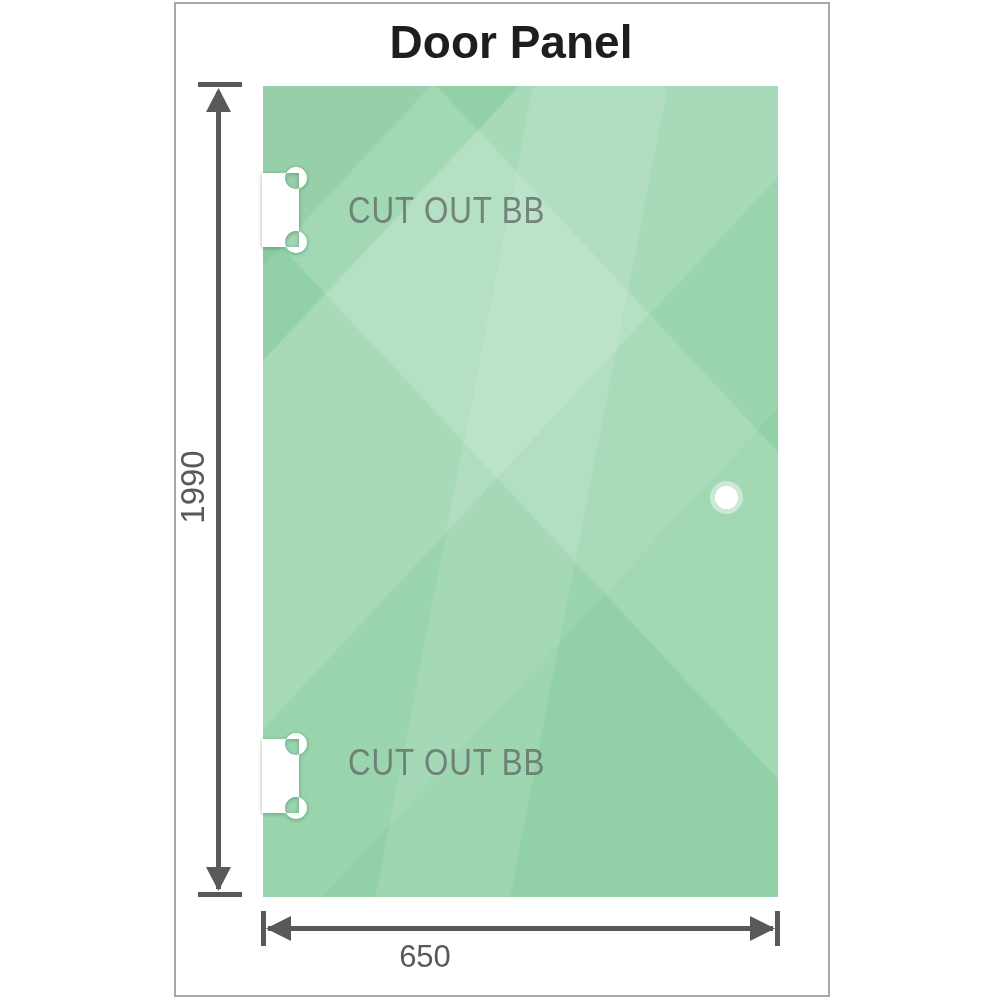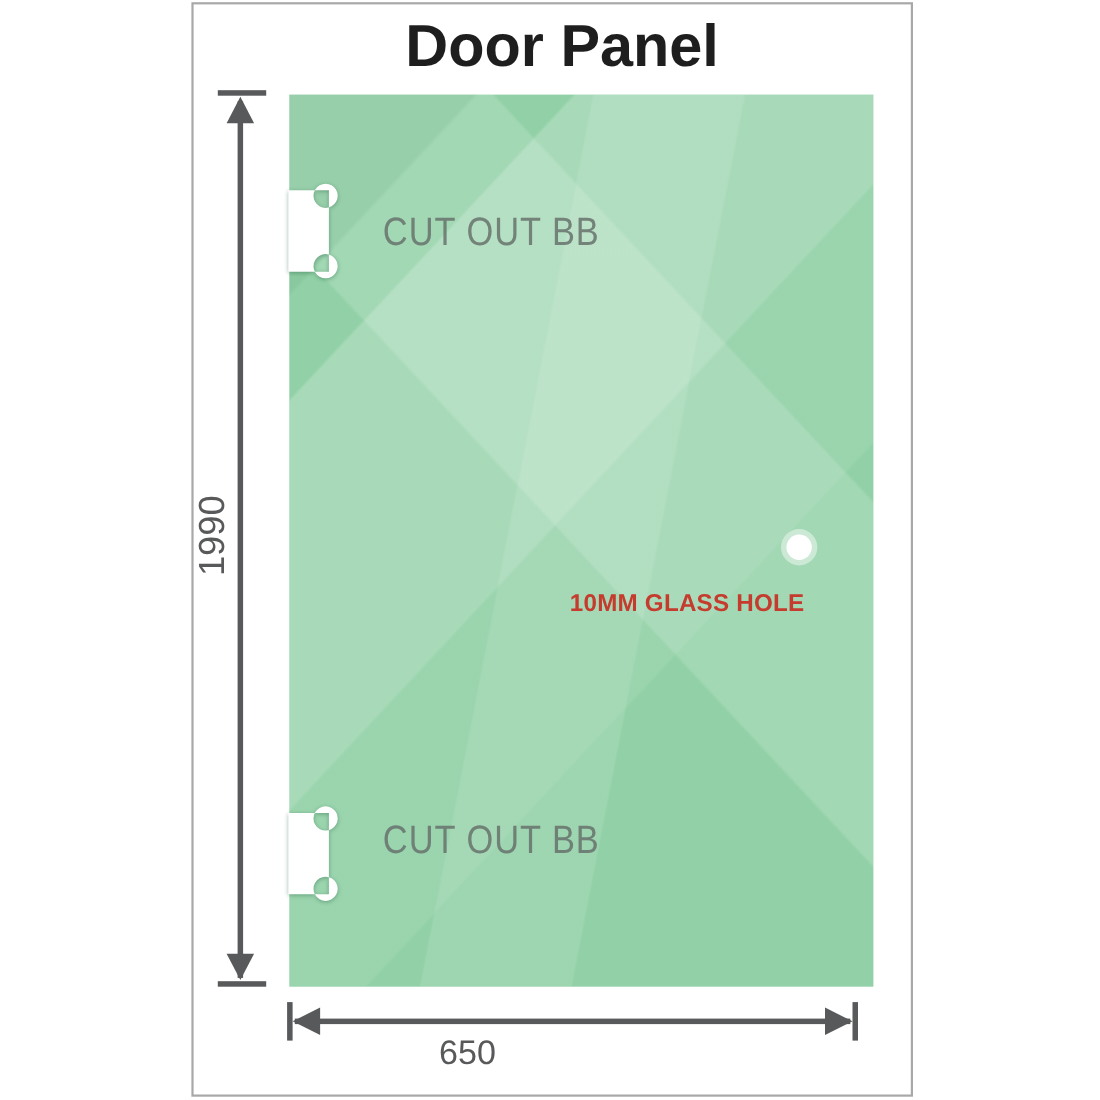--- a/index.html
+++ b/index.html
@@ -8,32 +8,31 @@
     background:#ffffff;font-family:"Liberation Sans",sans-serif;
   }
   
   .frame{
     position:absolute;left:174px;top:2px;width:652px;height:991px;
     border:2px solid #a8a8a8;background:transparent;
   }
   
   .title{
     position:absolute;left:511px;top:16px;transform:translateX(-50%);
-    font-size:54px;line-height:52px;font-weight:700;color:#1e1e1e;white-space:nowrap;
+    font-size:46px;line-height:52px;font-weight:700;color:#1e1e1e;white-space:nowrap;
   }
   
   .glass{
     position:absolute;left:263px;top:86px;width:515px;height:811px;
     background-color:#92d1a7;
     background-image:
       linear-gradient(133deg, rgba(20,90,50,.07) 0%, rgba(20,90,50,.07) 13%, rgba(20,90,50,0) 13.4%),
       linear-gradient(133deg, rgba(255,255,255,0) 20%, rgba(255,255,255,.20) 20.3%, rgba(255,255,255,.20) 47%, rgba(255,255,255,.08) 47.3%, rgba(255,255,255,.08) 64%, rgba(255,255,255,0) 64.3%),
       linear-gradient(47deg, rgba(255,255,255,0) 49%, rgba(255,255,255,.15) 49.3%, rgba(255,255,255,.15) 73%, rgba(255,255,255,0) 73.3%),
       linear-gradient(101deg, rgba(255,255,255,0) 40%, rgba(255,255,255,.10) 40.3%, rgba(255,255,255,.10) 60%, rgba(255,255,255,0) 60.3%);
-    padding-left: 16px;
   }
   
   .cutout{
     position:absolute;left:-1px;width:46px;height:88px;
     filter:drop-shadow(0 1px 2px rgba(30,95,60,.45));
   }
   .cutout.top{top:80px;}
   .cutout.bottom{top:646px;}
   .cutout-label{
     position:absolute;left:85px;white-space:nowrap;
@@ -82,21 +81,20 @@
     <svg class="cutout bottom" viewBox="0 0 46 88" xmlns="http://www.w3.org/2000/svg">
       <path d="M0 7 H37 V81 H0 Z M34 1 a11 11 0 1 0 0.02 0 Z M34 65 a11 11 0 1 0 0.02 0 Z" fill="#ffffff"></path>
     </svg>
 
     <div class="cutout-label top">CUT OUT BB</div>
 
     <div class="cutout-label bottom">CUT OUT BB</div>
 
     <div class="hole"></div>
 
-    <div class="hole-label">10MM GLASS HOLE</div>
   </div>
 
   <svg class="dims" viewBox="0 0 1000 1000" xmlns="http://www.w3.org/2000/svg">
 
     <g fill="#58595b">
       <rect x="198" y="82" width="44" height="5"></rect>
       <rect x="198" y="892" width="44" height="5"></rect>
       <rect x="216" y="92" width="5" height="797"></rect>
       <polygon points="218.5,88 206,112 231,112"></polygon>
       <polygon points="218.5,891 206,867 231,867"></polygon>

